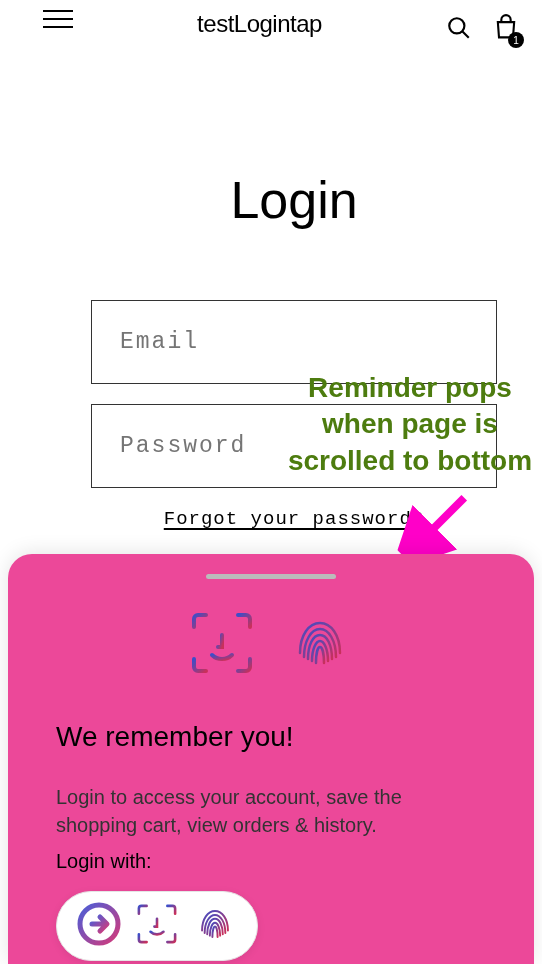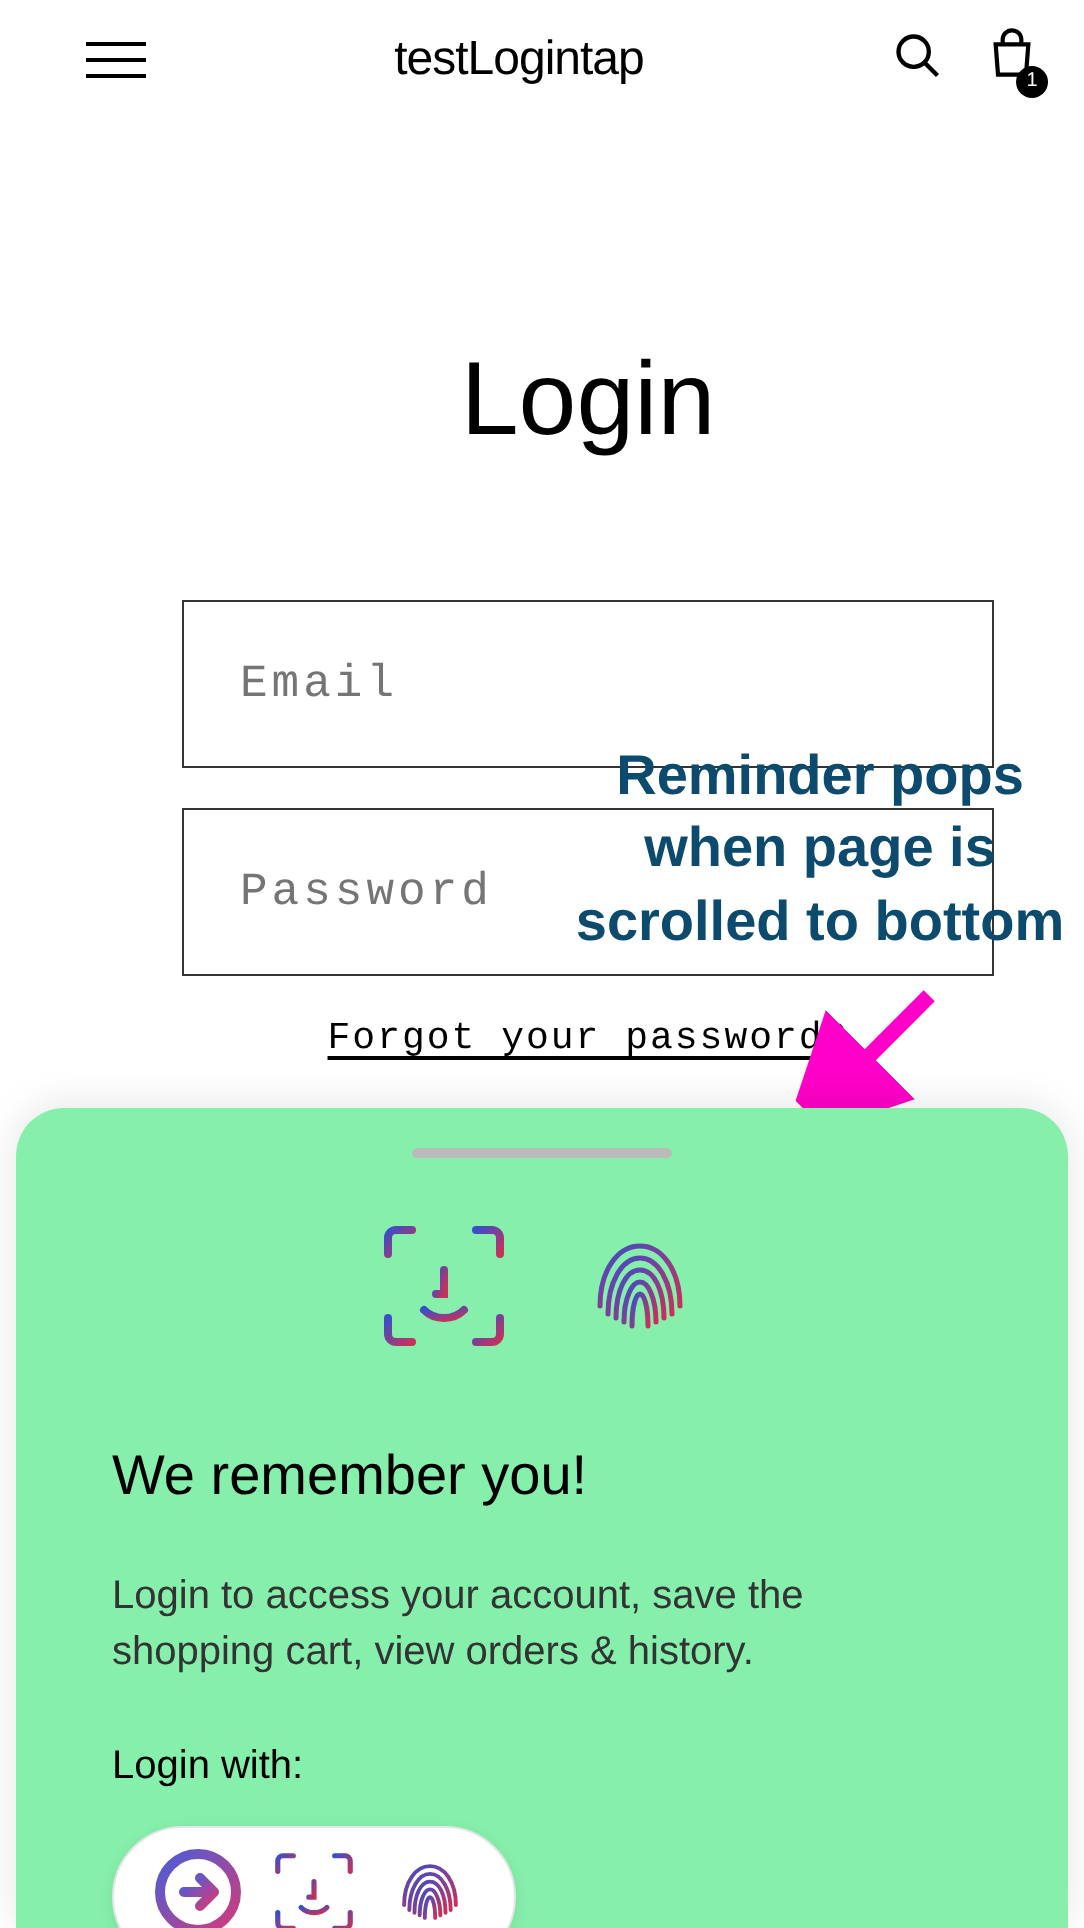--- a/index.html
+++ b/index.html
@@ -6,21 +6,20 @@
     body {
       font-family: -apple-system, BlinkMacSystemFont, 'Segoe UI', sans-serif;
       width: 542px;
       height: 964px;
       background: #fff;
       position: relative;
       overflow: hidden;
     }
     .header {
       display: flex;
-      align-items: center;
       justify-content: space-between;
       padding: 10px 22px;
       height: 60px;
       margin-left: 21px;
     }
     .hamburger {
       width: 30px;
       display: flex;
       flex-direction: column;
       gap: 6px;
@@ -86,21 +85,21 @@
       font-size: 19px;
       text-align: center;
       cursor: pointer;
       text-decoration: underline;
       text-decoration-thickness: 2px;
       text-underline-offset: 4px;
       letter-spacing: 1px;
     }
     .annotation {
       position: absolute;
-      color: #0c4a6e;
+      color: #4d7c0f;
       font-weight: 800;
       font-size: 28px;
       line-height: 1.3;
       text-align: center;
       font-family: Arial, sans-serif;
     }
     .anno1 { top: 370px; right: 2px; width: 260px; }
     .arrow1 {
       position: absolute;
       top: 480px;
@@ -110,21 +109,21 @@
     .arrow1 svg { width: 80px; height: 90px; }
     .anno2 { top: 767px; right: 10px; }
     .arrow-up { position: absolute; top: 680px; right: 45px; }
     .arrow-down { position: absolute; top: 820px; right: 45px; }
     .arrow-up svg, .arrow-down svg { width: 40px; height: 70px; }
     .sheet {
       position: absolute;
       bottom: 0;
       left: 8px;
       right: 8px;
-      background: #86efac;
+      background: #ec4899;
       border-radius: 24px 24px 0 0;
       box-shadow: 0 -2px 20px rgba(0,0,0,0.1);
       padding: 20px 48px 0;
       height: 410px;
     }
     .drag-handle {
       width: 130px;
       height: 5px;
       background: #bbb;
       border-radius: 3px;
@@ -137,21 +136,21 @@
       margin-bottom: 40px;
     }
     .sheet-title {
       font-size: 28px;
       font-weight: 500;
       margin-bottom: 30px;
     }
     .sheet-desc {
       font-size: 20px;
       color: #333;
-      margin-bottom: 32px;
+      margin-bottom: 11px;
       line-height: 1.4;
     }
     .login-with {
       font-size: 20px;
       margin-bottom: 18px;
     }
     .bio-button {
       display: inline-flex;
       align-items: center;
       gap: 14px;

